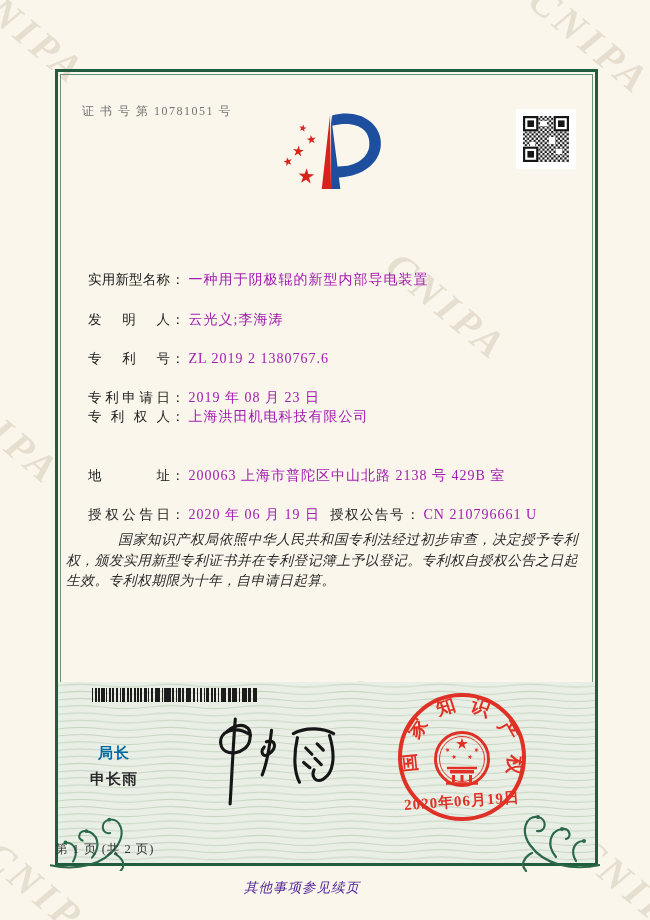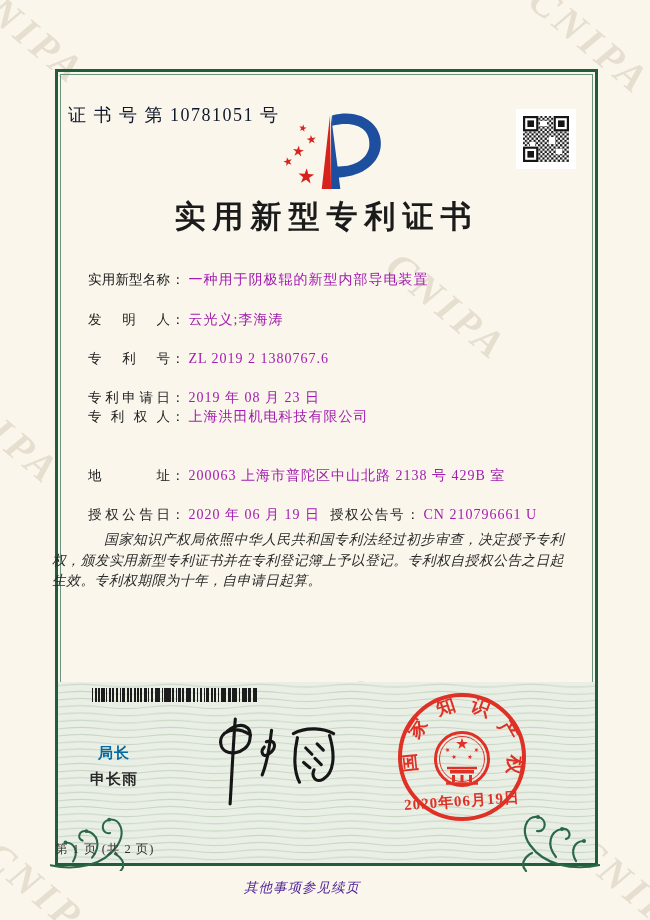--- a/index.html
+++ b/index.html
@@ -2,32 +2,32 @@
 <html><head>
 <meta charset="utf-8">
 <style>
   html,body{margin:0;padding:0;}
   .page{position:relative;width:650px;height:920px;background:#faf6ec;overflow:hidden;
         font-family:"Liberation Serif","DejaVu Serif",serif;color:#262626;}
   .wm{position:absolute;font-family:"Liberation Serif","DejaVu Serif",serif;font-style:italic;font-weight:700;
       font-size:40px;letter-spacing:5px;color:#b9a98c;opacity:.30;transform:rotate(40deg);white-space:nowrap;z-index:1;}
   .frame{position:absolute;left:55px;top:69px;width:543px;height:797px;border:3px solid #215c3e;box-sizing:border-box;z-index:2;}
   .frame::after{content:"";position:absolute;inset:2px;border:1px solid #6a937e;}
-  .certno{position:absolute;left:68px;top:103px;font-size:18px;letter-spacing:1.5px;color:#0f172a;z-index:5;}
+  .certno{position:absolute;left:82px;top:103px;font-size:12px;letter-spacing:1.5px;color:#737373;z-index:5;}
   .logo{position:absolute;left:268px;top:102px;z-index:5;}
   .qr{position:absolute;left:516px;top:109px;z-index:5;}
   .title{position:absolute;left:55px;top:196px;width:543px;text-align:center;font-size:31px;font-weight:700;
          letter-spacing:7px;color:#1b1b1b;z-index:5;}
   .frow{position:absolute;left:88px;width:500px;font-size:13.5px;color:#222;z-index:5;white-space:nowrap;}
   .flabel{display:inline-block;width:82px;text-align:justify;text-align-last:justify;vertical-align:top;}
   .fcolon{margin-left:1px;}
   .fvalue{margin-left:4px;font-size:14px;letter-spacing:1px;color:#a21caf;}
   .fpair2{position:absolute;left:242px;top:0;}
   .fpair2 .flabel2{letter-spacing:1.5px;}
-  .legal{position:absolute;left:52px;top:530px;width:512px;z-index:5;font-size:13.8px;line-height:20.6px;
+  .legal{position:absolute;left:66px;top:530px;width:512px;z-index:5;font-size:13.8px;line-height:20.6px;
          text-align:justify;font-style:italic;color:#2a2a2a;letter-spacing:.4px;}
   .legal p{margin:0;text-indent:52px;}
   .greensec{position:absolute;left:58px;top:682px;width:537px;height:181px;z-index:3;}
   .barcode{position:absolute;left:92px;top:688px;width:165px;height:14px;z-index:6;
       background:
         repeating-linear-gradient(90deg,#1c1c1c 0 1.5px,transparent 1.5px 3.5px),
         repeating-linear-gradient(90deg,#1c1c1c 0 1px,transparent 1px 6px),
         repeating-linear-gradient(90deg,transparent 0 9px,#1c1c1c 9px 11px);}
   .signtitle{position:absolute;left:98px;top:744px;font-size:15px;letter-spacing:1px;font-weight:600;
       font-family:Liberation Mono, monospace;color:#0369a1;z-index:6;}
@@ -142,21 +142,20 @@
           <rect x="9.2" y="39.8" width="11" height="11"></rect>
       </g>
       <g fill="#161616">
         <rect x="11.4" y="11.4" width="6.6" height="6.6"></rect>
           <rect x="42" y="11.4" width="6.6" height="6.6"></rect>
           <rect x="11.4" y="42" width="6.6" height="6.6"></rect>
       </g>
     </g>
   </svg>
 
-  <div class="title">实用新型专利证书</div>
 
   <div class="frow" style="top:271px">
     <span class="flabel">实用新型名称</span><span class="fcolon">：</span><span class="fvalue">一种用于阴极辊的新型内部导电装置</span>
   </div>
   <div class="frow" style="top:311px">
     <span class="flabel">发明人</span><span class="fcolon">：</span><span class="fvalue">云光义;李海涛</span>
   </div>
   <div class="frow" style="top:350px">
     <span class="flabel">专利号</span><span class="fcolon">：</span><span class="fvalue">ZL 2019 2 1380767.6</span>
   </div>

